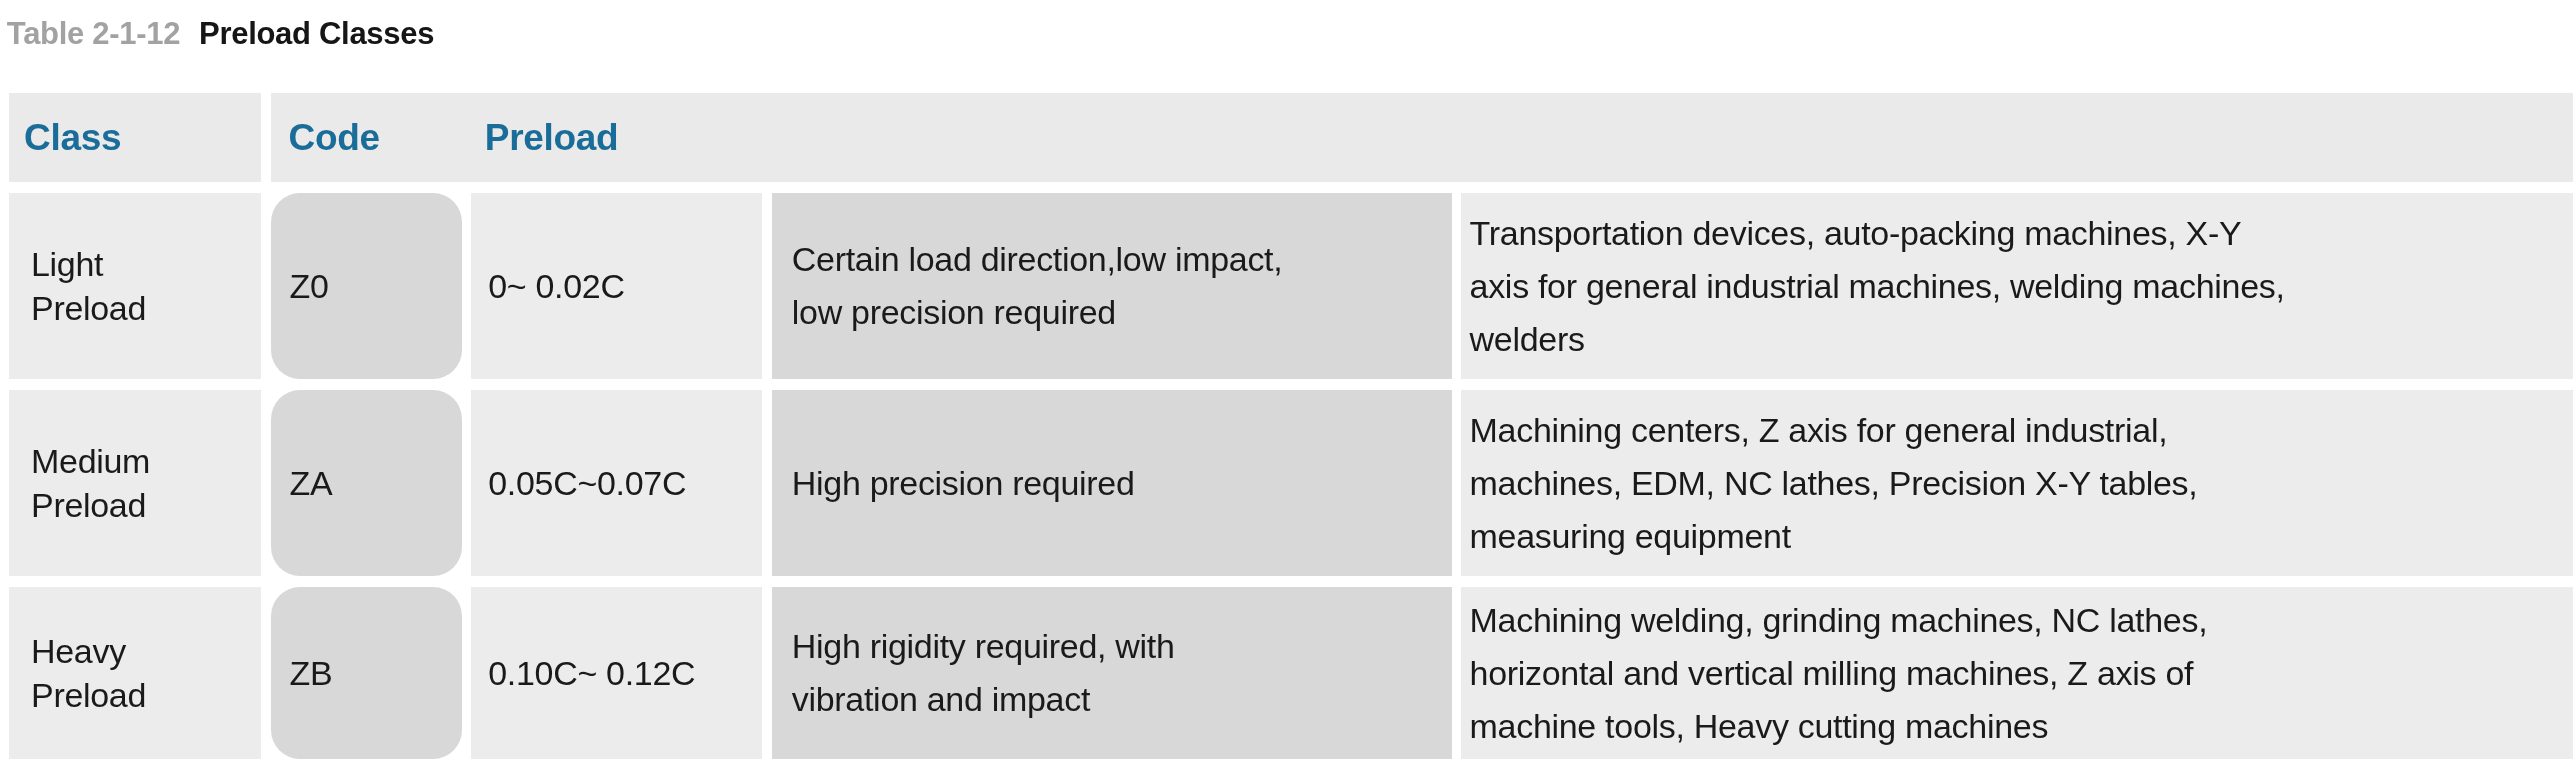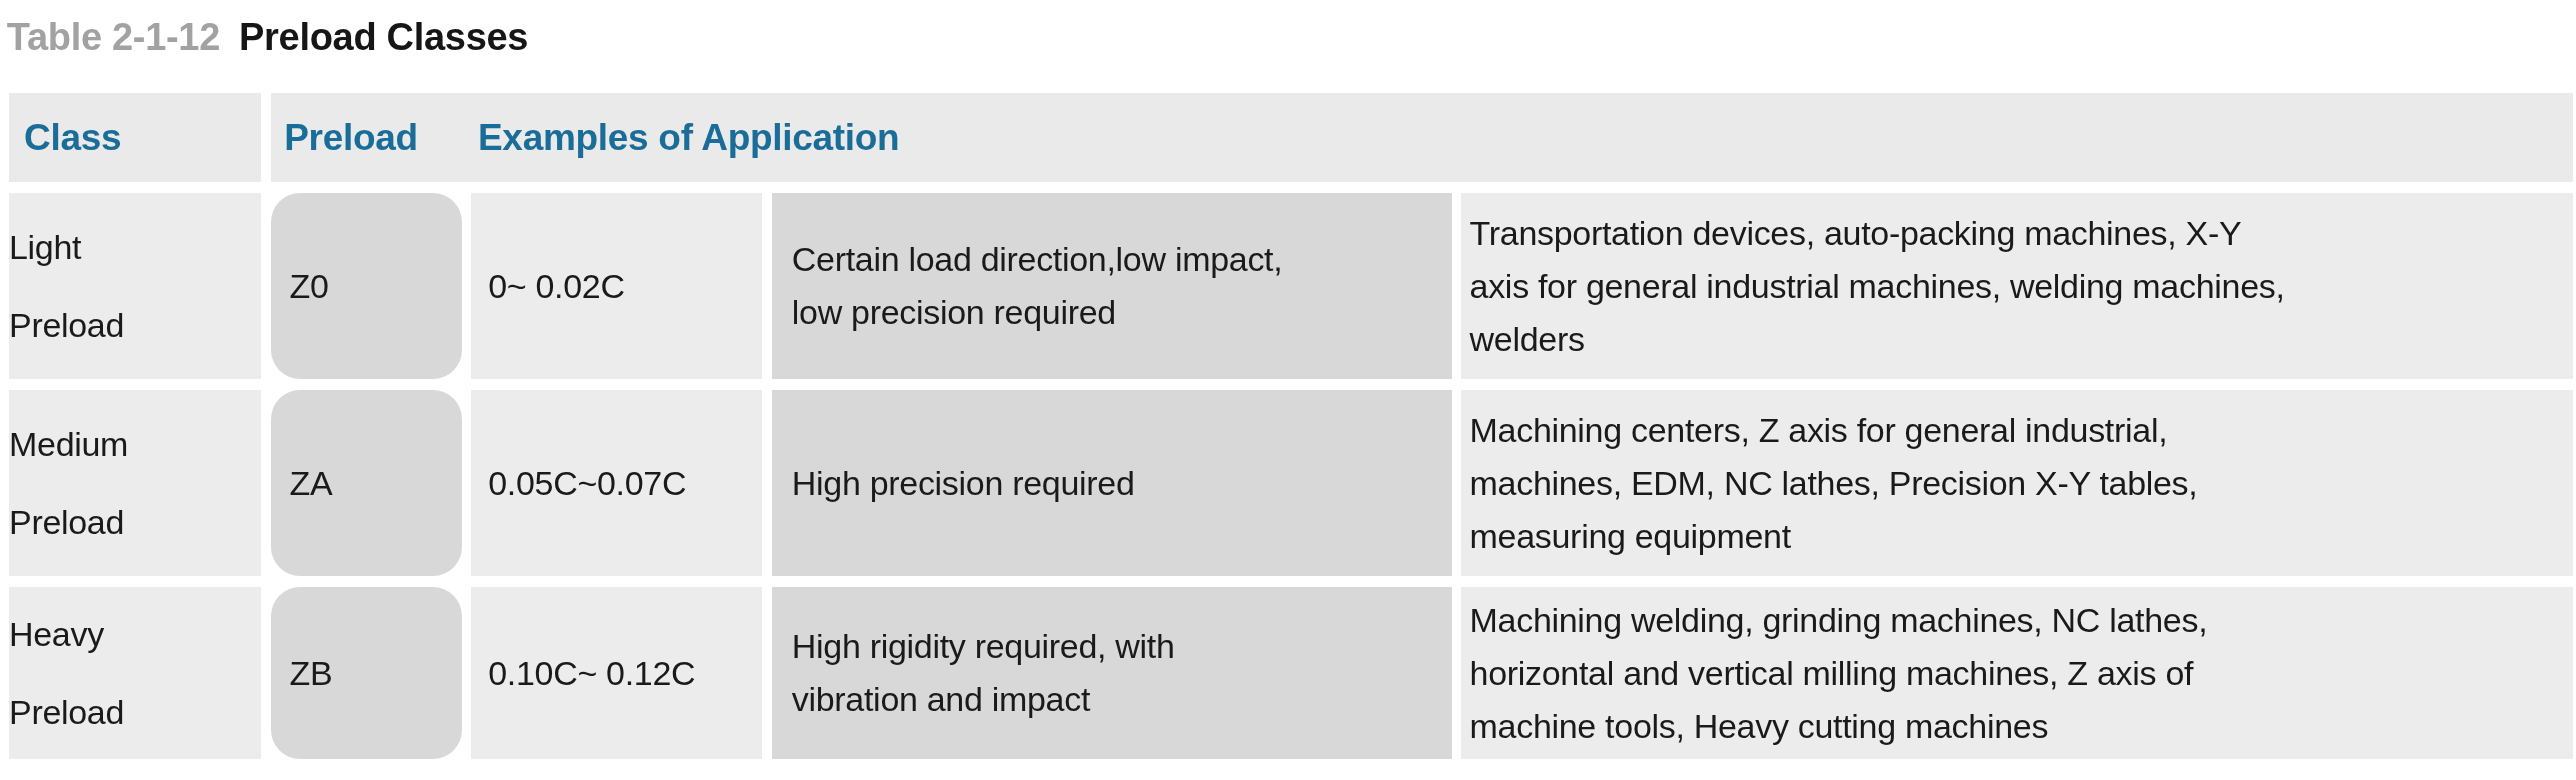--- a/index.html
+++ b/index.html
@@ -17,21 +17,21 @@
   body{
     width:2576px;height:781px;
     background:var(--page-bg);
     font-family:"Liberation Sans","DejaVu Sans",sans-serif;
     color:var(--body-text);
     overflow:hidden;
   }
   .page{position:relative;width:2576px;height:781px;}
   .doc-title{
     position:absolute;left:6.8px;top:15px;
-    font-size:38px;font-weight:700;line-height:1.2;
+    font-size:31px;font-weight:700;line-height:1.2;
     letter-spacing:-0.3px;white-space:nowrap;
   }
   .t-num{color:var(--title-gray);}
   .t-name{color:var(--title-black);margin-left:19px;}
 
   .tbl{
     position:absolute;left:9px;top:93px;
     width:2564px;
     display:grid;
     grid-template-columns:252px 191px 291px 680px 1fr;
@@ -64,42 +64,42 @@
 
   .cell{
     display:flex;align-items:center;
     font-size:34px;line-height:53px;
     letter-spacing:-0.3px;
     white-space:pre-line;
     color:var(--body-text);
   }
   .cell.light{background:var(--cell-light);}
   .cell.dark{background:var(--cell-dark);}
-  .cell.c-class{line-height:78px;}
+  .cell.c-class{padding-left:22px;line-height:44px;}
   .cell.c-code{padding-left:19px;border-radius:29px;}
   .cell.c-preload{padding-left:17px;}
   .cell.c-condition{padding-left:20px;}
   .cell.c-examples{padding-left:8.2px;padding-right:5.5px;}
 </style>
 </head>
 <body>
 
 <div class="page">
 
   <div class="doc-title">
     <span class="t-num">Table 2-1-12</span><span class="t-name">Preload Classes</span>
   </div>
 
   <div class="tbl">
 
     <div class="hrow">
       <div class="hcell c-class">Class</div>
       <div class="hband">
+        <div class="hcell h-code">Code</div>
         <div class="hcell h-preload">Preload</div>
-        <div class="hcell h-examples">Examples of Application</div>
       </div>
     </div>
 
     <div class="trow">
       <div class="cell light c-class">Light
 Preload</div>
       <div class="cell dark c-code">Z0</div>
       <div class="cell light c-preload">0~ 0.02C</div>
       <div class="cell dark c-condition">Certain load direction,low impact,
 low precision required</div>

